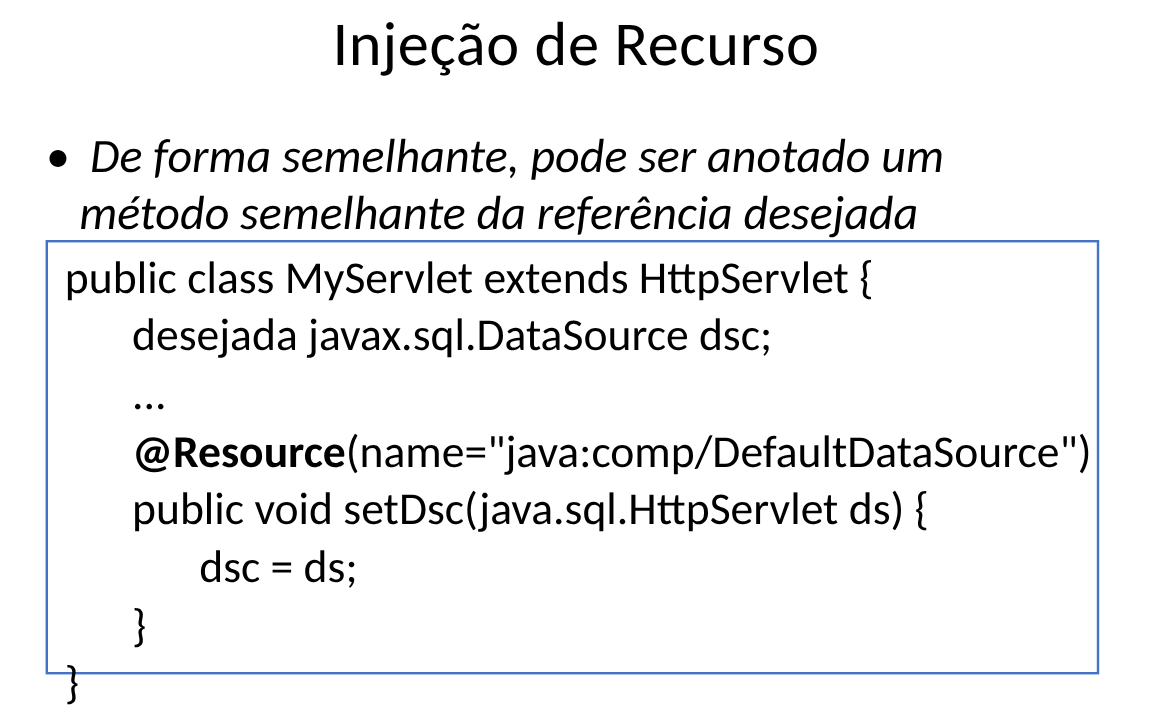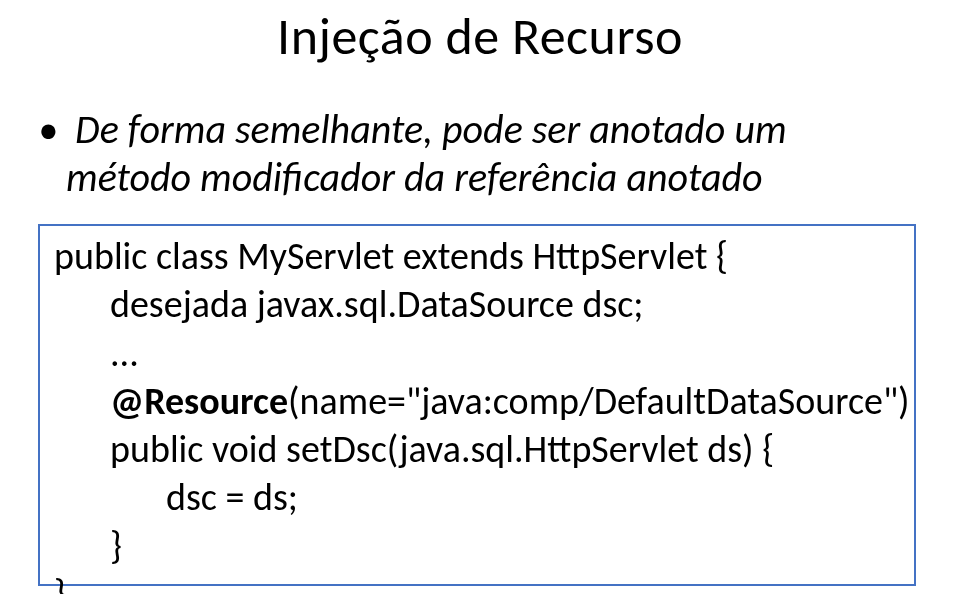--- a/index.html
+++ b/index.html
@@ -43,21 +43,21 @@
     display: inline-block;
     width: 0.7em;
   }
   .bullet .cont {
     display: block;
     padding-left: 0.7em;
     margin-top: -0.05em;
   }
   .code-box {
     position: absolute;
-    top: 224px;
+    top: 200px;
     left: 38px;
     width: 878px;
     height: 362px;
     border: 2px solid #4472c4;
     background: #ffffff;
     box-sizing: border-box;
     padding: 6px 14px 10px 14px;
     font-size: 38px;
     line-height: 1.27;
   }
@@ -68,21 +68,21 @@
 </head>
 <body>
 
 <div class="slide">
 
   <div class="title">Injeção de Recurso</div>
 
   <div class="body">
     <div class="bullet">
       <span>De forma semelhante, pode ser anotado um</span>
-      <span class="cont">método modificador da referência anotado</span>
+      <span class="cont">método semelhante da referência desejada</span>
     </div>
   </div>
 
   <div class="code-box">
     <div>public class MyServlet extends HttpServlet {</div>
     <div class="indent1">desejada javax.sql.DataSource dsc;</div>
     <div class="indent1">...</div>
     <div class="indent1">
       <span class="strong">@Resource</span><span>(name="java:comp/DefaultDataSource")</span>
     </div>

